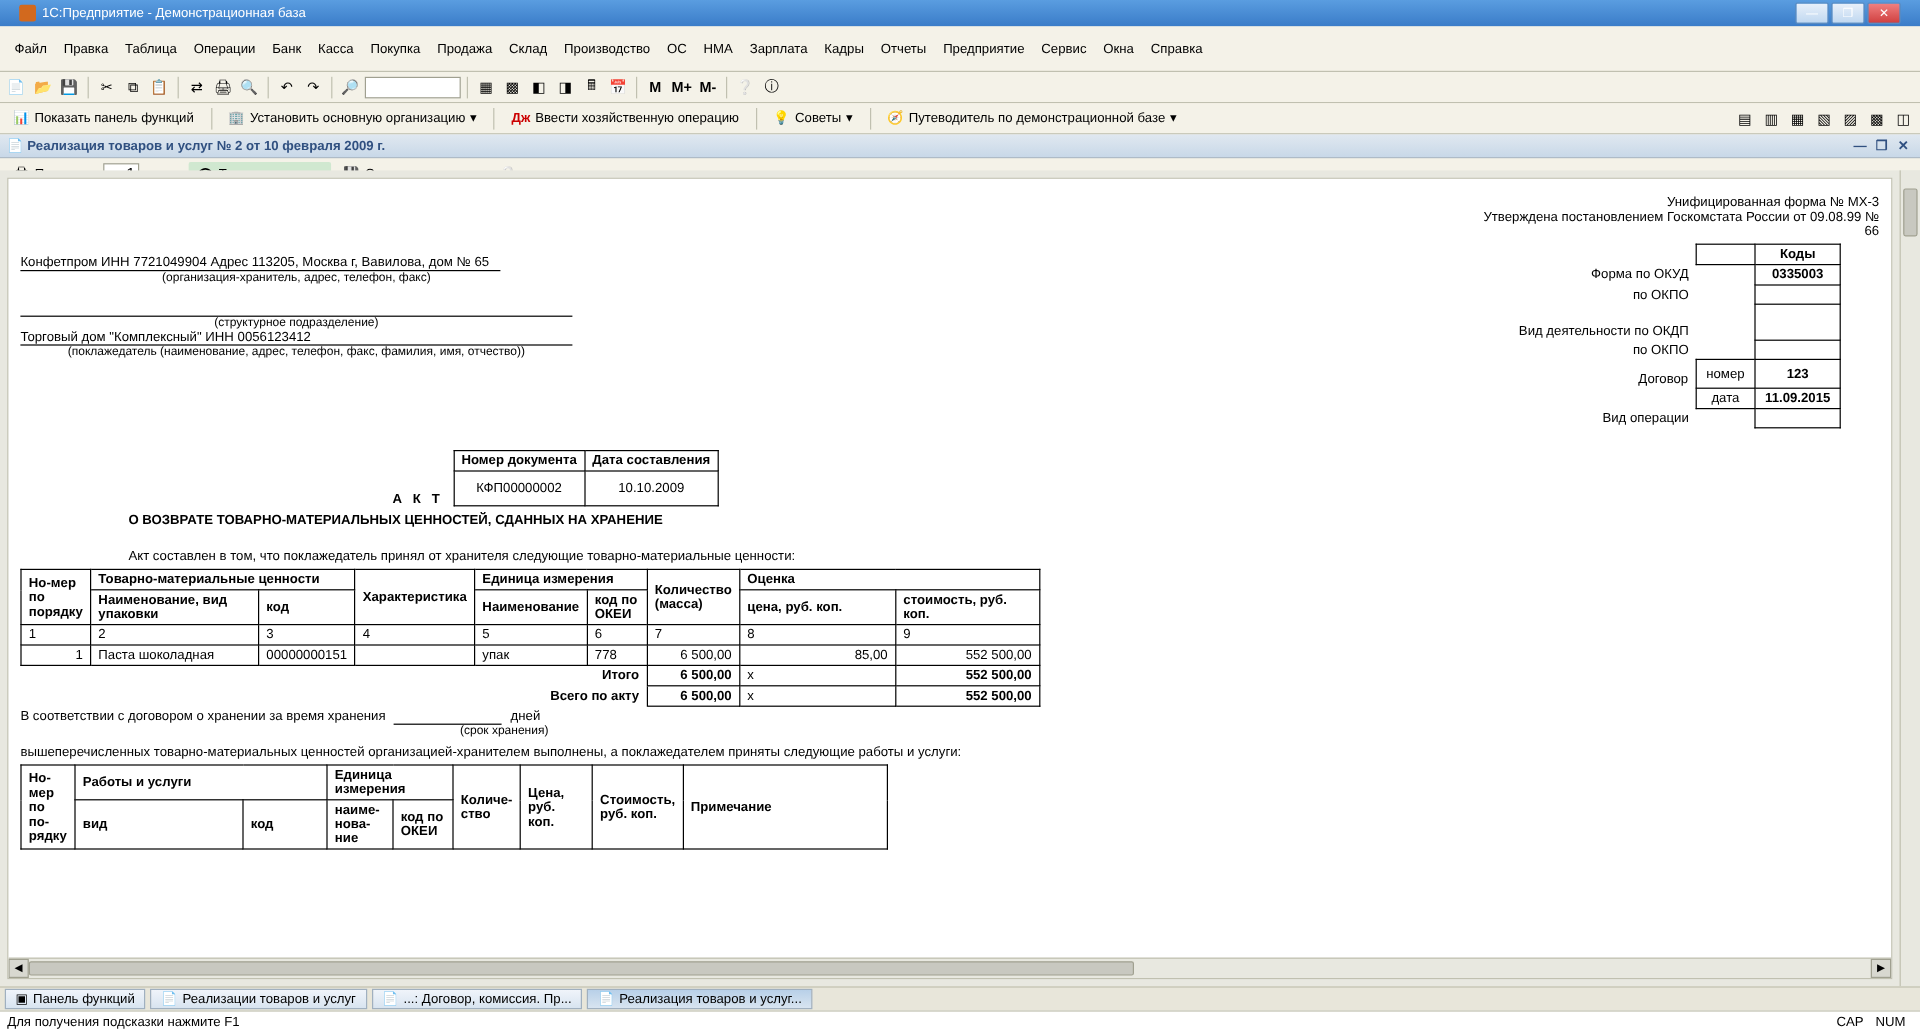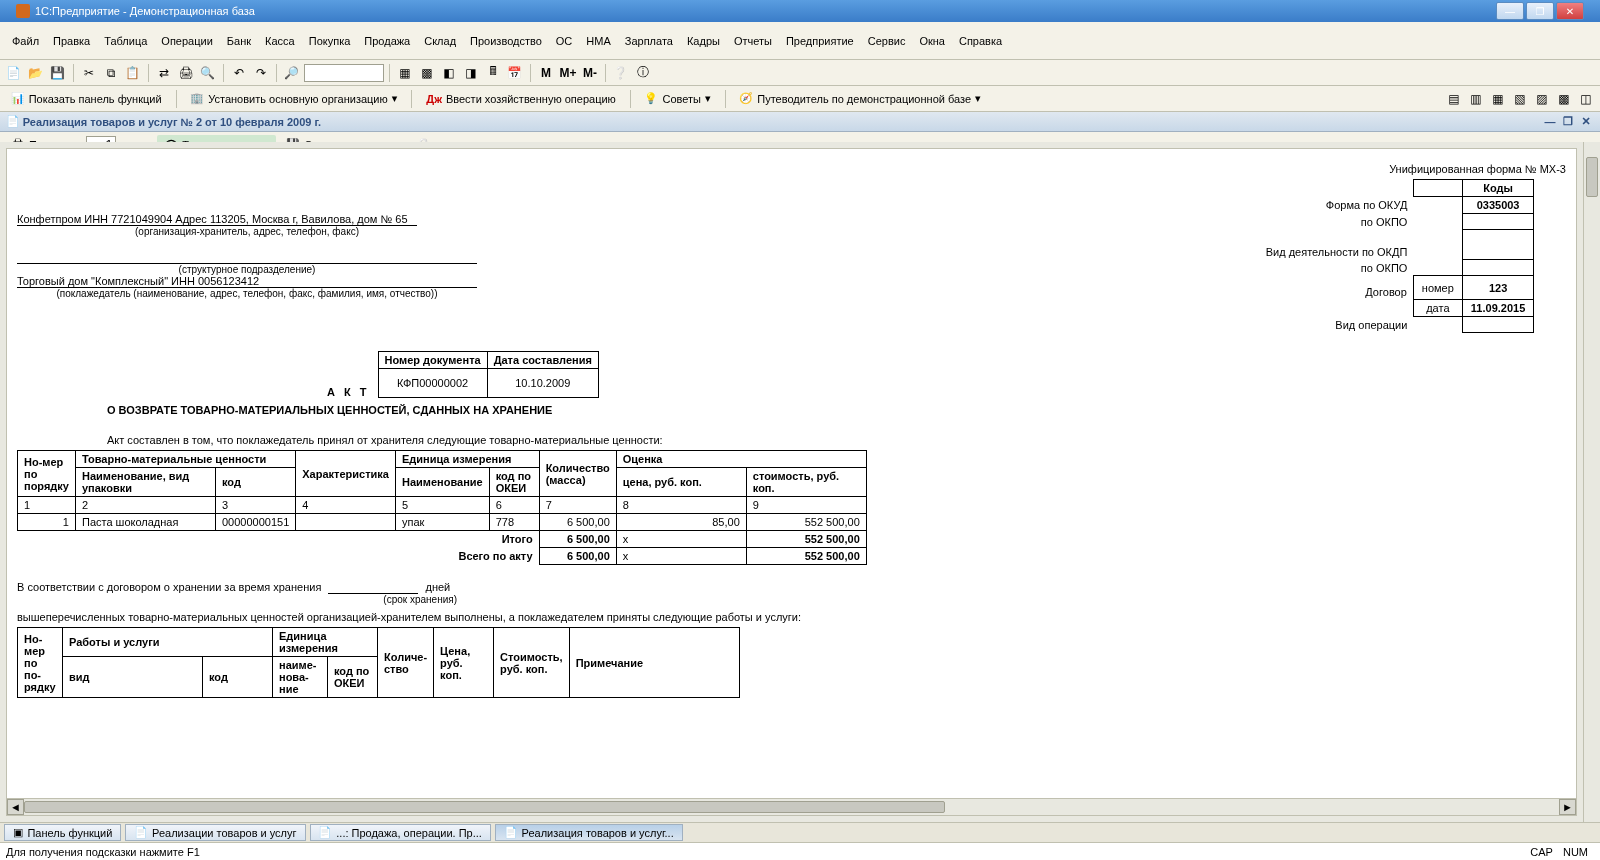--- a/index.html
+++ b/index.html
@@ -199,20 +199,21 @@
         <div class="underline">Конфетпром ИНН 7721049904 Адрес 113205, Москва г, Вавилова, дом № 65</div>
         <div class="subline" style="width:460px;">(организация-хранитель, адрес, телефон, факс)</div>
         <div style="height:14px;"></div>
         <div class="underline" style="min-width:460px;">&nbsp;</div>
         <div class="subline" style="width:460px;">(структурное подразделение)</div>
         <div class="underline" style="min-width:460px;">Торговый дом "Комплексный" ИНН 0056123412</div>
         <div class="subline" style="width:460px;">(поклажедатель (наименование, адрес, телефон, факс, фамилия, имя, отчество))</div>
       </div>
       <div class="doc-right headerright">
         <div class="rtext">Унифицированная форма № МХ-3</div>
+        <div class="rtext">Утверждена постановлением Госкомстата России от 09.08.99 № 66</div>
         <div class="codesbox">
           <table class="codestable">
             <tbody>
                 <tr>
                   <td class="label"></td>
                   <td></td>
                   <th>Коды</th>
                 </tr>
             <tr>
                   <td class="label">Форма по ОКУД</td>
@@ -323,21 +324,21 @@
       </tr>
       <tr>
         <td colspan="6" style="text-align:right;font-weight:bold;border-left:none;border-bottom:none;border-top:none;">Всего по акту</td>
         <td style="text-align:right;font-weight:bold;">6 500,00</td>
         <td>х</td>
         <td style="text-align:right;font-weight:bold;">552 500,00</td>
       </tr>
     </tbody>
       </table>
 
-    <div style="margin-top:16px;">
+    <div style="margin-top:2px;">
       <span>В соответствии с договором о хранении за время хранения</span>
       <span style="display:inline-block; border-bottom:1px solid #000; width:90px; margin:0 4px;">&nbsp;</span>
       <span>дней</span>
     </div>
     <div class="subline" style="width:480px; text-align:right; padding-right:40px;">(срок хранения)</div>
     <div style="margin-top:6px;">вышеперечисленных товарно-материальных ценностей организацией-хранителем выполнены, а поклажедателем приняты следующие работы и услуги:</div>
 
     <table class="maintable" style="margin-top:4px;">
       <tbody>
           <tr>
@@ -375,21 +376,21 @@
   <div class="task">
       <span>▣</span>
       <span>Панель функций</span>
     </div>
   <div class="task">
       <span>📄</span>
       <span>Реализации товаров и услуг</span>
     </div>
   <div class="task">
       <span>📄</span>
-      <span>...: Продажа, операции. Пр...</span>
+      <span>...: Договор, комиссия. Пр...</span>
     </div>
   <div class="task active">
       <span>📄</span>
       <span>Реализация товаров и услуг...</span>
     </div>
 </div>
 
 <div class="statusbar">
   <span>Для получения подсказки нажмите F1</span>
   <div class="spacer"></div>

